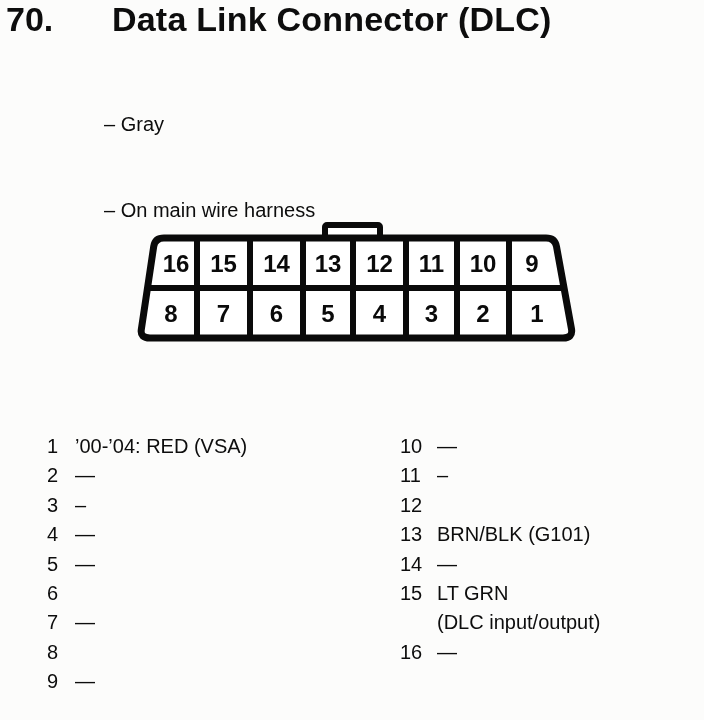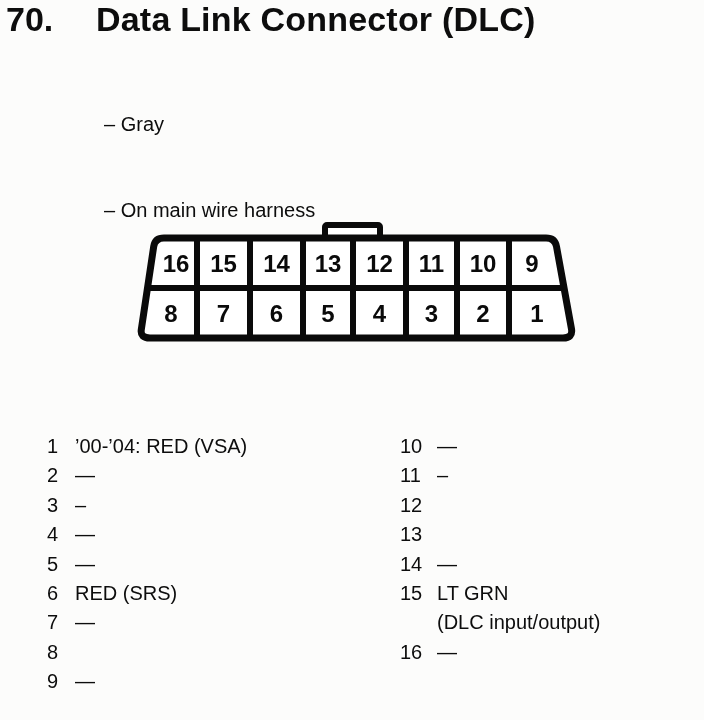--- a/index.html
+++ b/index.html
@@ -8,21 +8,21 @@
     background:#fcfcfb; color:#0d0d0d;
     font-family:"Liberation Sans", sans-serif;
     overflow:hidden;
   }
   .title-row { position:absolute; left:0; top:2px; width:704px; }
   .item-no {
     position:absolute; left:6px; top:0;
     font-size:34px; font-weight:bold; line-height:34px;
   }
   .page-title {
-    position:absolute; left:96px; top:0;
+    position:absolute; left:112px; top:0;
     font-size:34px; font-weight:bold; line-height:34px;
     letter-spacing:0.2px;
   }
   .notes {
     position:absolute; left:104px; top:53px;
     font-size:20px; line-height:28.5px; white-space:pre;
   }
   .connector-svg { position:absolute; left:125px; top:212px; }
   .connector-svg text {
     font-family:"Liberation Sans", sans-serif;
@@ -102,21 +102,20 @@
     <div class="pin-row">
       <span class="pin-num">4</span>
       <span class="pin-val">—</span>
     </div>
     <div class="pin-row">
       <span class="pin-num">5</span>
       <span class="pin-val">—</span>
     </div>
     <div class="pin-row">
       <span class="pin-num">6</span>
-      <span class="pin-val">RED (SRS)</span>
     </div>
     <div class="pin-row">
       <span class="pin-num">7</span>
       <span class="pin-val">—</span>
     </div>
     <div class="pin-row">
       <span class="pin-num">8</span>
     </div>
     <div class="pin-row">
       <span class="pin-num">9</span>
@@ -131,20 +130,21 @@
     </div>
     <div class="pin-row">
       <span class="pin-num">11</span>
       <span class="pin-val">–</span>
     </div>
     <div class="pin-row">
       <span class="pin-num">12</span>
     </div>
     <div class="pin-row">
       <span class="pin-num">13</span>
+      <span class="pin-val">BRN/BLK (G101)</span>
     </div>
     <div class="pin-row">
       <span class="pin-num">14</span>
       <span class="pin-val">—</span>
     </div>
     <div class="pin-row">
       <span class="pin-num">15</span>
       <span class="pin-val">LT GRN</span>
     </div>
     <div class="pin-cont">(DLC input/output)</div>

